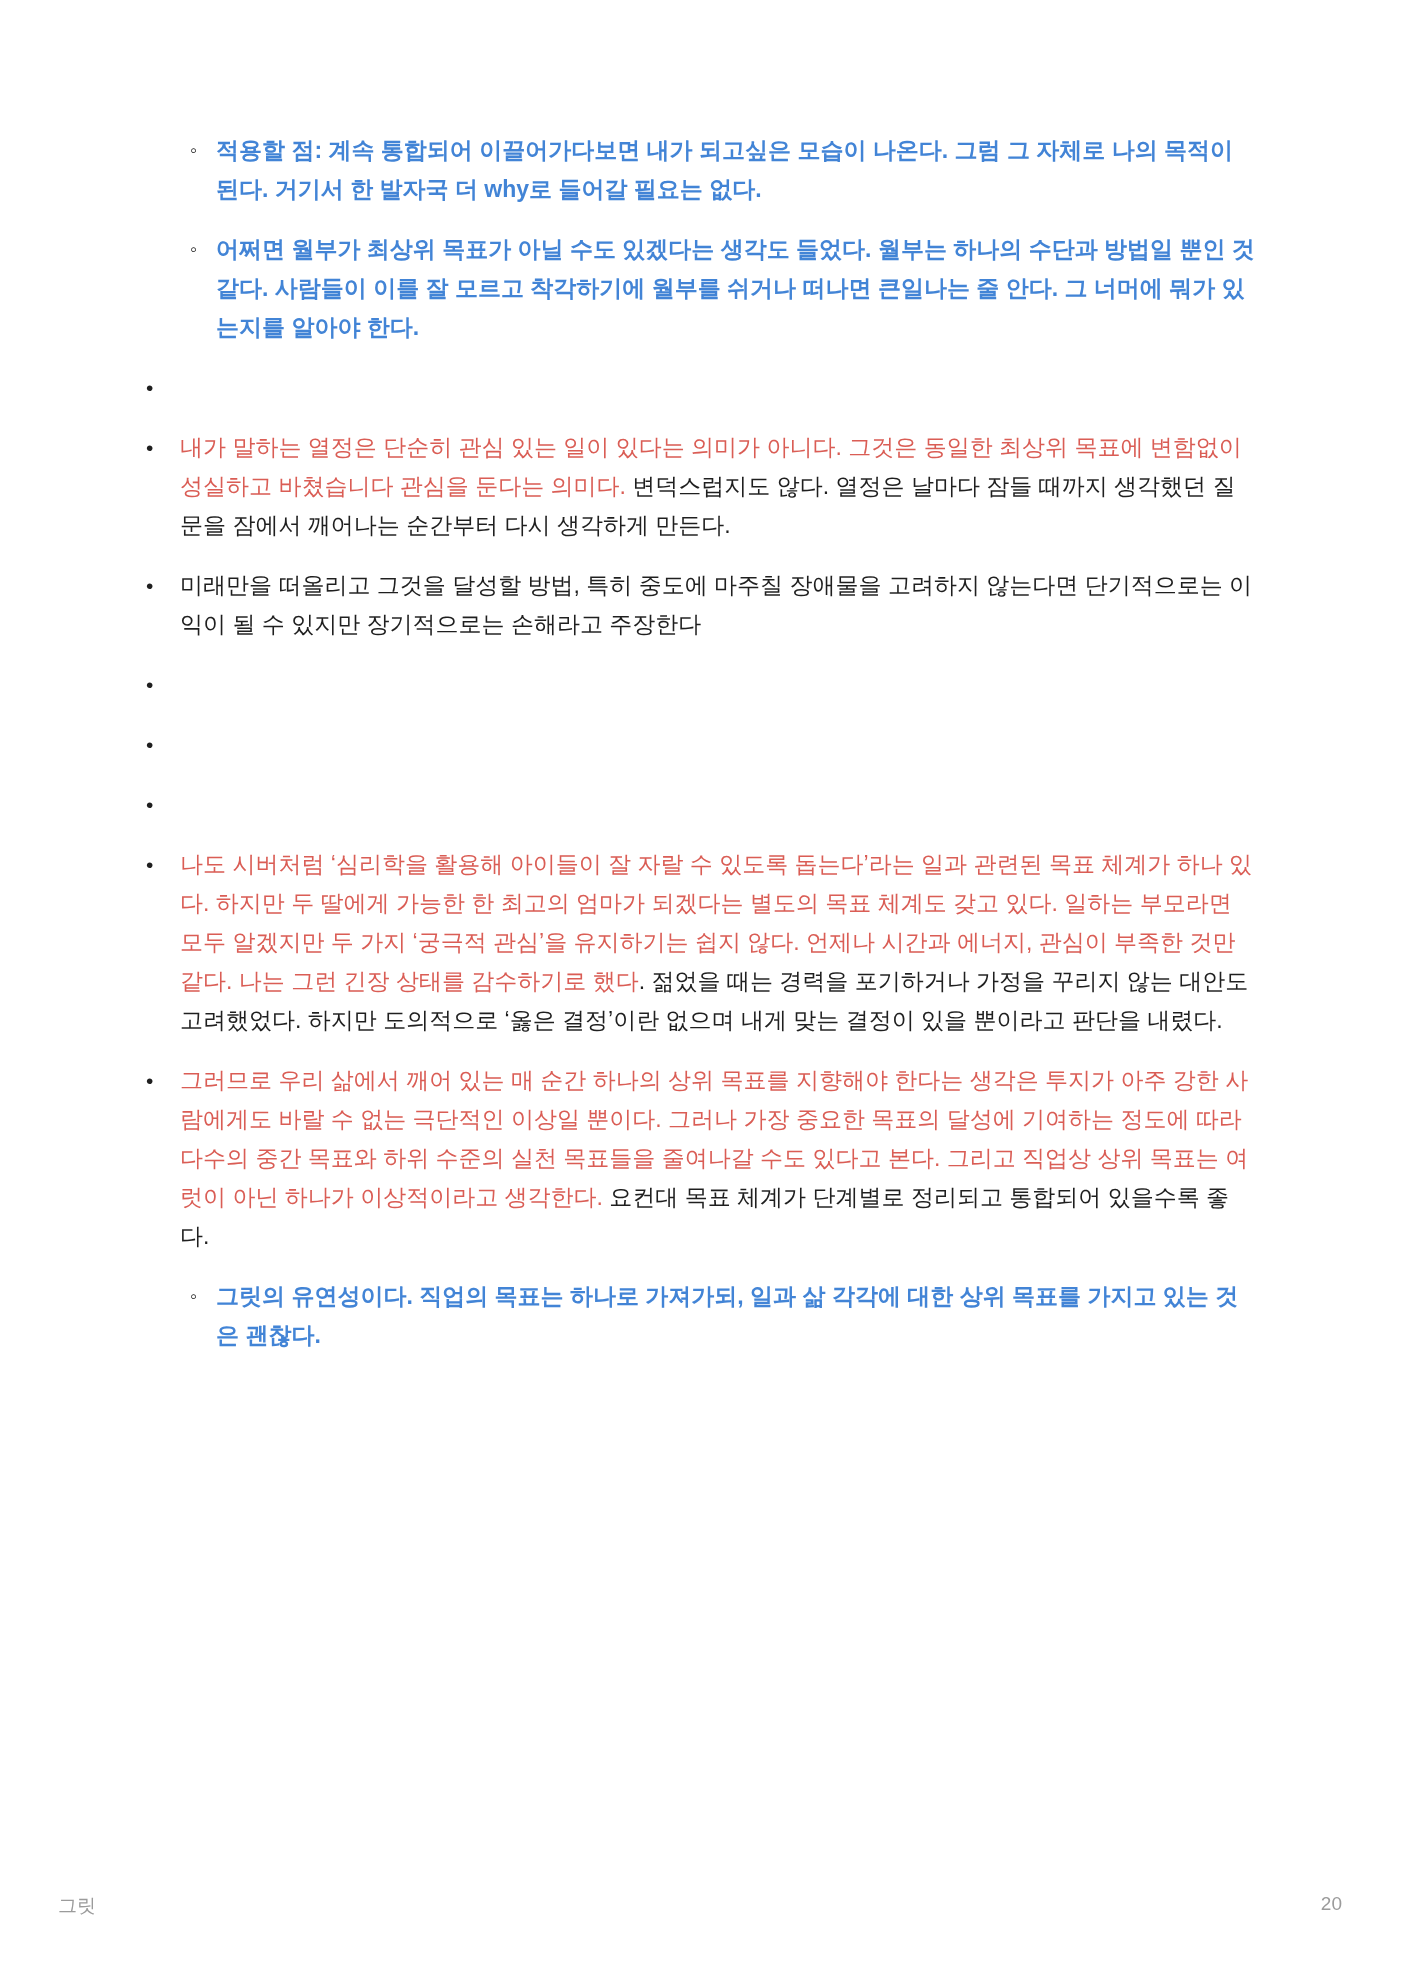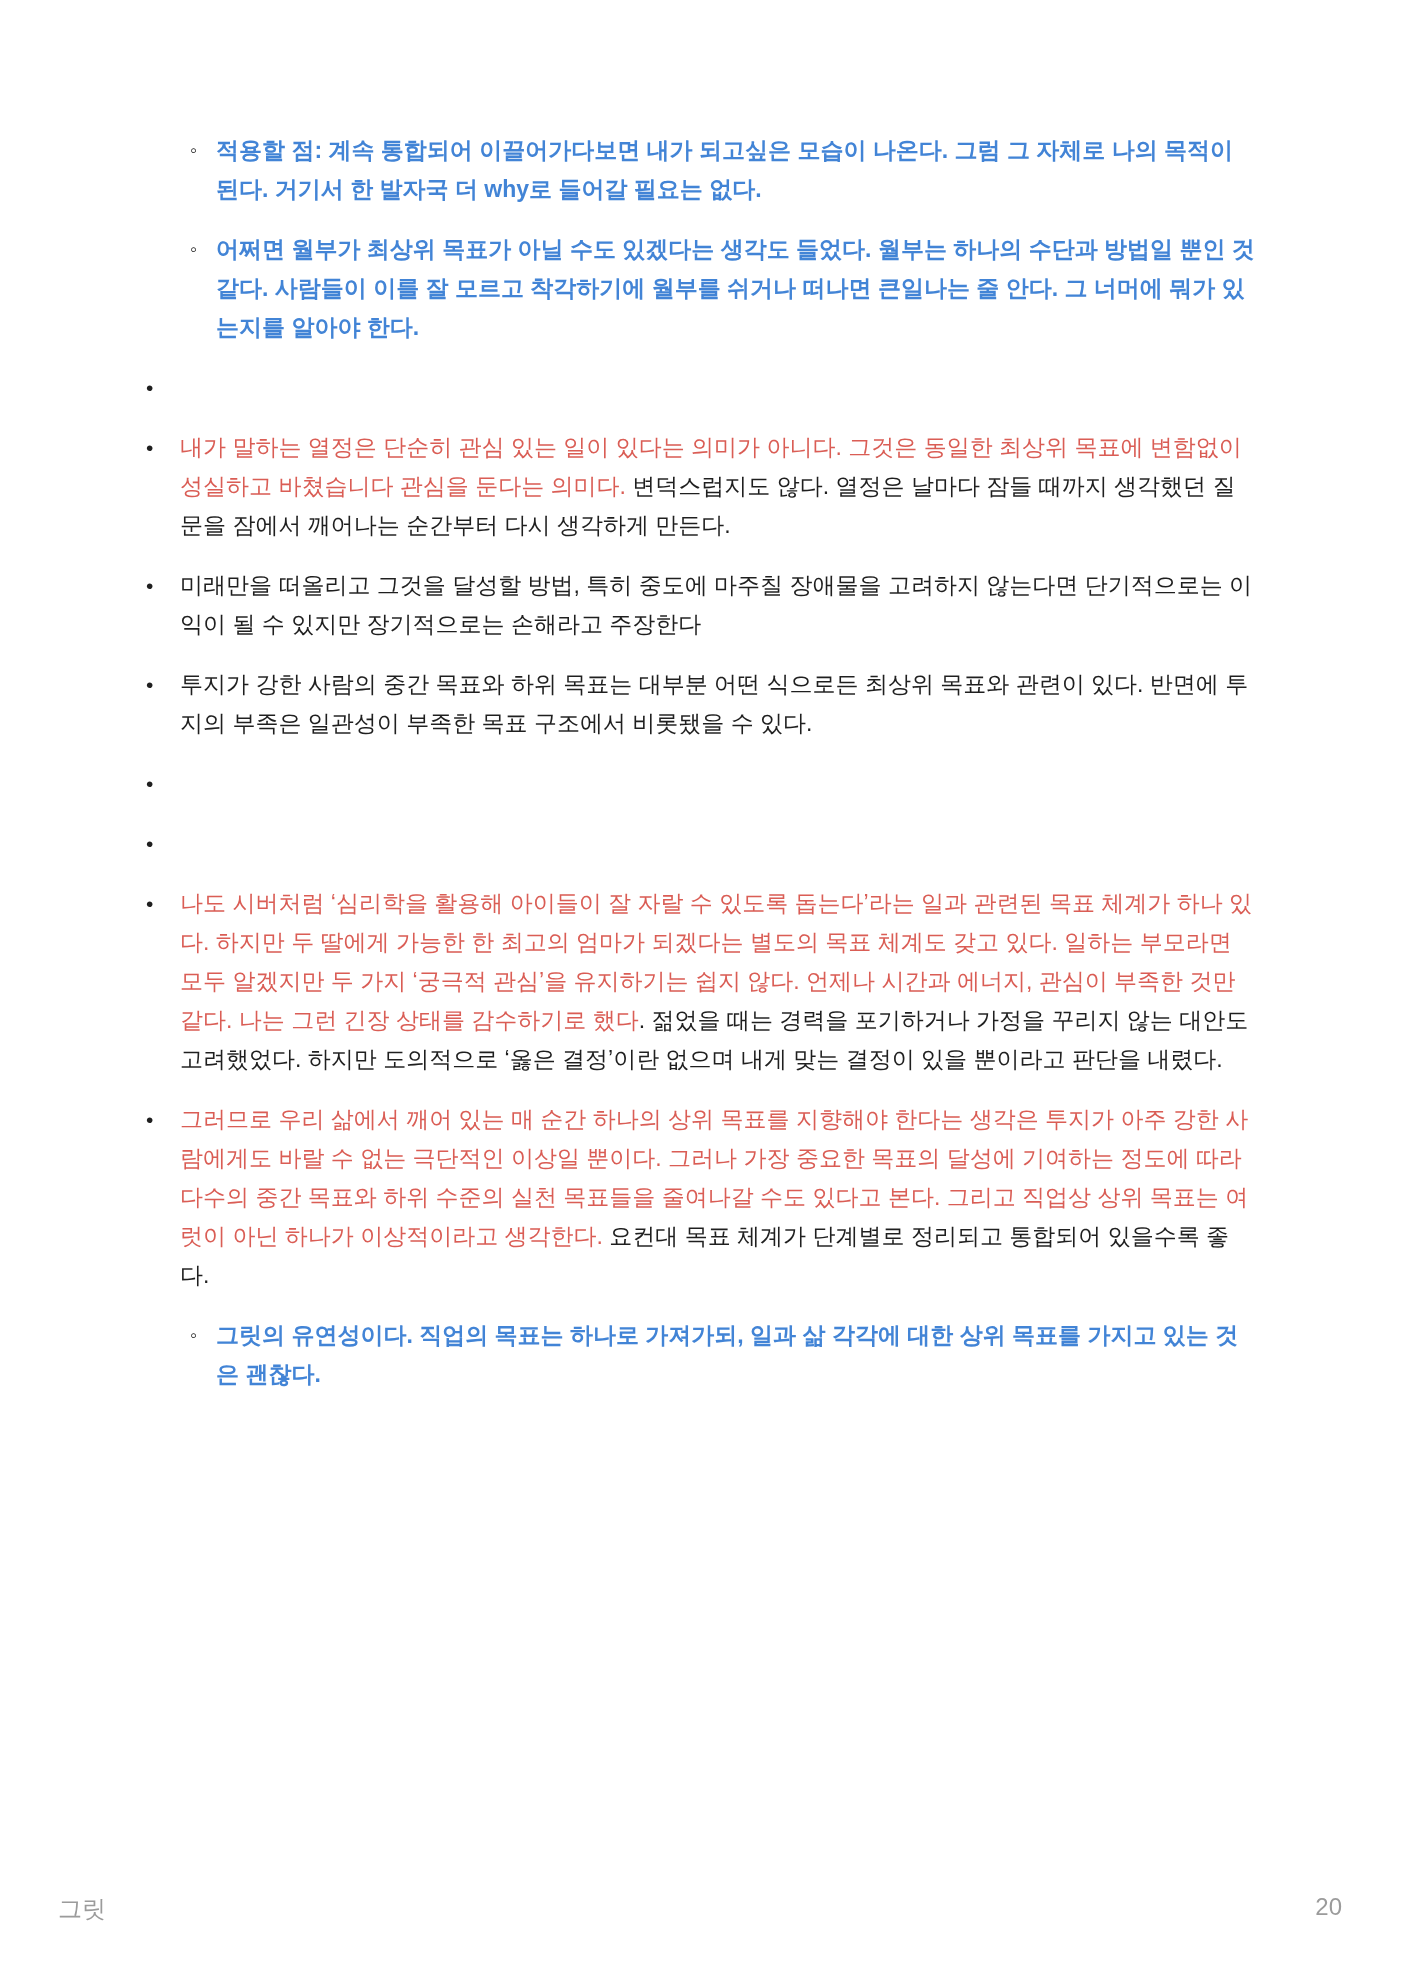--- a/index.html
+++ b/index.html
@@ -39,21 +39,21 @@
   .li.level2 .text { font-weight: 700; }
   .seg.blue  { color: var(--blue); font-weight: 700; }
   .seg.red   { color: var(--red); }
   .seg.black { color: var(--text); }
   .footer {
     position: absolute;
     top: 1893px; left: 58px; right: 62px;
     display: flex;
     justify-content: space-between;
     align-items: flex-start;
-    font-size: 24px;
+    font-size: 19px;
     color: var(--muted);
     text-align: center;
   }
 </style>
 </head>
 <body>
 
 <div class="page">
   <div class="content">
       <div class="li level2">
@@ -70,21 +70,20 @@
       <div class="li level1">
         <span class="marker">•</span>
         <div class="text"><span class="seg red">내가 말하는 열정은 단순히 관심 있는 일이 있다는 의미가 아니다. 그것은 동일한 최상위 목표에 변함없이 성실하고 바쳤습니다 관심을 둔다는 의미다.</span><span class="seg black"> 변덕스럽지도 않다. 열정은 날마다 잠들 때까지 생각했던 질문을 잠에서 깨어나는 순간부터 다시 생각하게 만든다.</span></div>
       </div>
       <div class="li level1">
         <span class="marker">•</span>
         <div class="text"><span class="seg black">미래만을 떠올리고 그것을 달성할 방법, 특히 중도에 마주칠 장애물을 고려하지 않는다면 단기적으로는 이익이 될 수 있지만 장기적으로는 손해라고 주장한다</span></div>
       </div>
       <div class="li level1">
         <span class="marker">•</span>
-        <div class="text"><span class="seg black">투지가 강한 사람의 중간 목표와 하위 목표는 대부분 어떤 식으로든 최상위 목표와 관련이 있다. 반면에 투지의 부족은 일관성이 부족한 목표 구조에서 비롯됐을 수 있다.</span></div>
       </div>
       <div class="li level1">
         <span class="marker">•</span>
       </div>
       <div class="li level1">
         <span class="marker">•</span>
       </div>
       <div class="li level1">
         <span class="marker">•</span>
         <div class="text"><span class="seg red">나도 시버처럼 ‘심리학을 활용해 아이들이 잘 자랄 수 있도록 돕는다’라는 일과 관련된 목표 체계가 하나 있다. 하지만 두 딸에게 가능한 한 최고의 엄마가 되겠다는 별도의 목표 체계도 갖고 있다. 일하는 부모라면 모두 알겠지만 두 가지 ‘궁극적 관심’을 유지하기는 쉽지 않다. 언제나 시간과 에너지, 관심이 부족한 것만 같다. 나는 그런 긴장 상태를 감수하기로 했다</span><span class="seg black">. 젊었을 때는 경력을 포기하거나 가정을 꾸리지 않는 대안도 고려했었다. 하지만 도의적으로 ‘옳은 결정’이란 없으며 내게 맞는 결정이 있을 뿐이라고 판단을 내렸다.</span></div>

